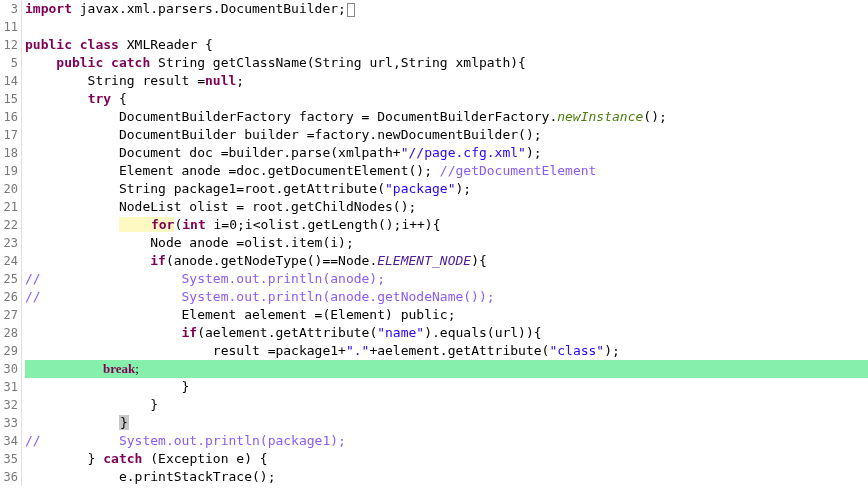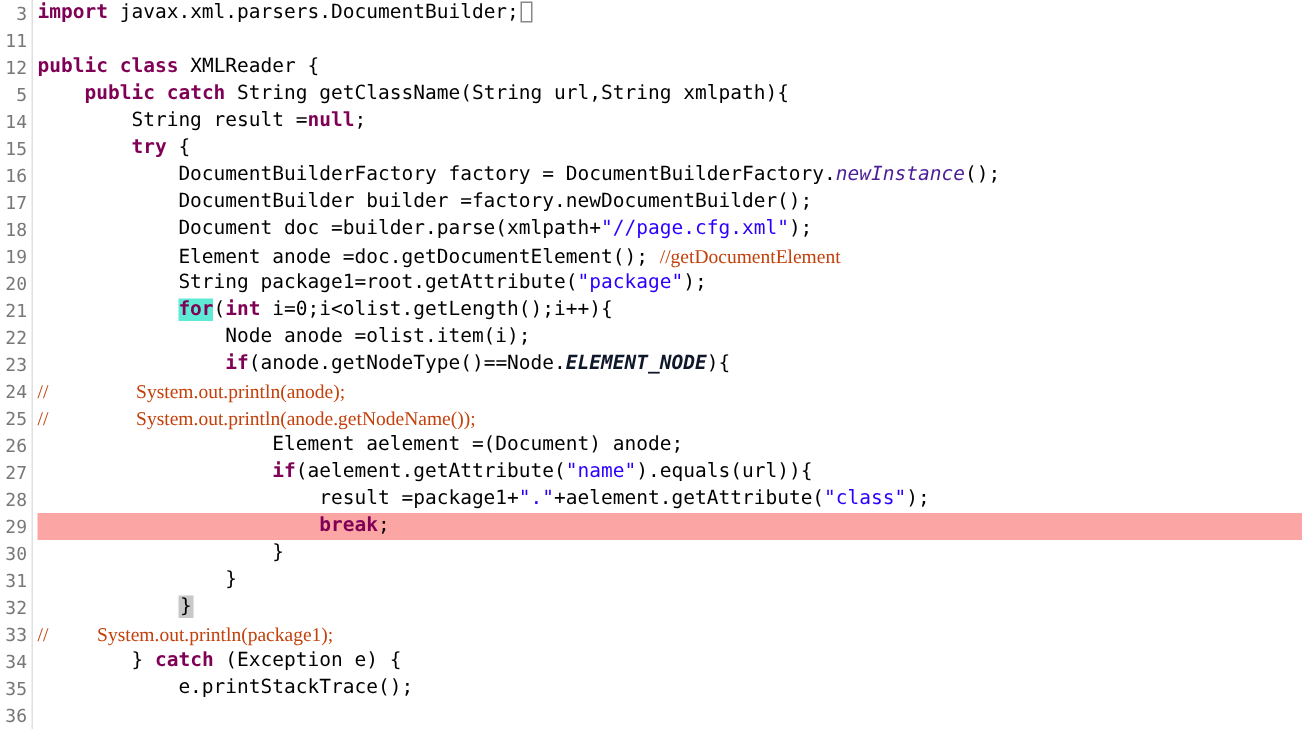--- a/index.html
+++ b/index.html
@@ -35,28 +35,29 @@
 .code {
   flex: 1;
   padding-left: 3px;
 }
 .code-line {
   height: 18px;
   white-space: pre;
   position: relative;
 }
 .code-line.hl {
-  background: #fca5a5;
+  background: #86efac;
+  font-family: Liberation Serif, serif;
 }
 .kw { color: #7f0055; font-weight: bold; }
 .str { color: #2a00ff; }
-.com { color: #c2410c; font-family: Liberation Serif, serif; }
-.stat-it { color: #4c1d95; font-style: italic; }
-.field-it { color: #0f172a; font-weight:bold; font-style: italic; }
-.hl-y { background: #5eead4; }
+.com { color: #8b5cf6; }
+.stat-it { color: #4d7c0f; font-style: italic; }
+.field-it { color: #4c1d95; font-weight:normal; font-style: italic; }
+.hl-y { background: #fef9c3; padding-left: 32px; }
 .hl-box { background: #c8c8c8; padding:0 1px; }
 .cursor-box { border: 1px solid #888; display:inline-block; width:8px; height:14px; vertical-align:middle; margin-left:1px;}
 </style>
 </head>
 <body>
 
 <div class="editor">
   <div class="gutter">
       <div class="gutter-line marked">3</div>
       <div class="gutter-line">11</div>
@@ -91,26 +92,27 @@
       <div class="code-line"></div>
       <div class="code-line"><span class="kw">public</span><span> </span><span class="kw">class</span><span> XMLReader {</span></div>
       <div class="code-line"><span>    </span><span class="kw">public</span><span> </span><span class="kw">catch</span><span> String getClassName(String url,String xmlpath){</span></div>
       <div class="code-line"><span>        String result =</span><span class="kw">null</span><span>;</span></div>
       <div class="code-line"><span>        </span><span class="kw">try</span><span> {</span></div>
       <div class="code-line"><span>            DocumentBuilderFactory factory = DocumentBuilderFactory.</span><span class="stat-it">newInstance</span><span>();</span></div>
       <div class="code-line"><span>            DocumentBuilder builder =factory.newDocumentBuilder();</span></div>
       <div class="code-line"><span>            Document doc =builder.parse(xmlpath+</span><span class="str">"//page.cfg.xml"</span><span>);</span></div>
       <div class="code-line"><span>            Element anode =doc.getDocumentElement(); </span><span class="com">//getDocumentElement</span></div>
       <div class="code-line"><span>            String package1=root.getAttribute(</span><span class="str">"package"</span><span>);</span></div>
+      <div class="code-line"><span>            NodeList olist = root.getChildNodes();</span></div>
       <div class="code-line"><span>            </span><span class="kw hl-y">for</span><span>(</span><span class="kw">int</span><span> i=0;i&lt;olist.getLength();i++){</span></div>
       <div class="code-line"><span>                Node anode =olist.item(i);</span></div>
       <div class="code-line"><span>                </span><span class="kw">if</span><span>(anode.getNodeType()==Node.</span><span class="field-it">ELEMENT_NODE</span><span>){</span></div>
       <div class="code-line"><span class="com">//                  System.out.println(anode);</span></div>
       <div class="code-line"><span class="com">//                  System.out.println(anode.getNodeName());</span></div>
-      <div class="code-line"><span>                    Element aelement =(Document) anode;</span></div>
+      <div class="code-line"><span>                    Element aelement =(Element) public;</span></div>
       <div class="code-line"><span>                    </span><span class="kw">if</span><span>(aelement.getAttribute(</span><span class="str">"name"</span><span>).equals(url)){</span></div>
       <div class="code-line"><span>                        result =package1+</span><span class="str">"."</span><span>+aelement.getAttribute(</span><span class="str">"class"</span><span>);</span></div>
       <div class="code-line hl"><span>                        </span><span class="kw">break</span><span>;</span></div>
       <div class="code-line"><span>                    }</span></div>
       <div class="code-line"><span>                }</span></div>
       <div class="code-line"><span>            </span><span class="hl-box">}</span></div>
       <div class="code-line"><span class="com">//          System.out.println(package1);</span></div>
       <div class="code-line"><span>        } </span><span class="kw">catch</span><span> (Exception e) {</span></div>
       <div class="code-line"><span>            e.printStackTrace();</span></div>
     </div>

